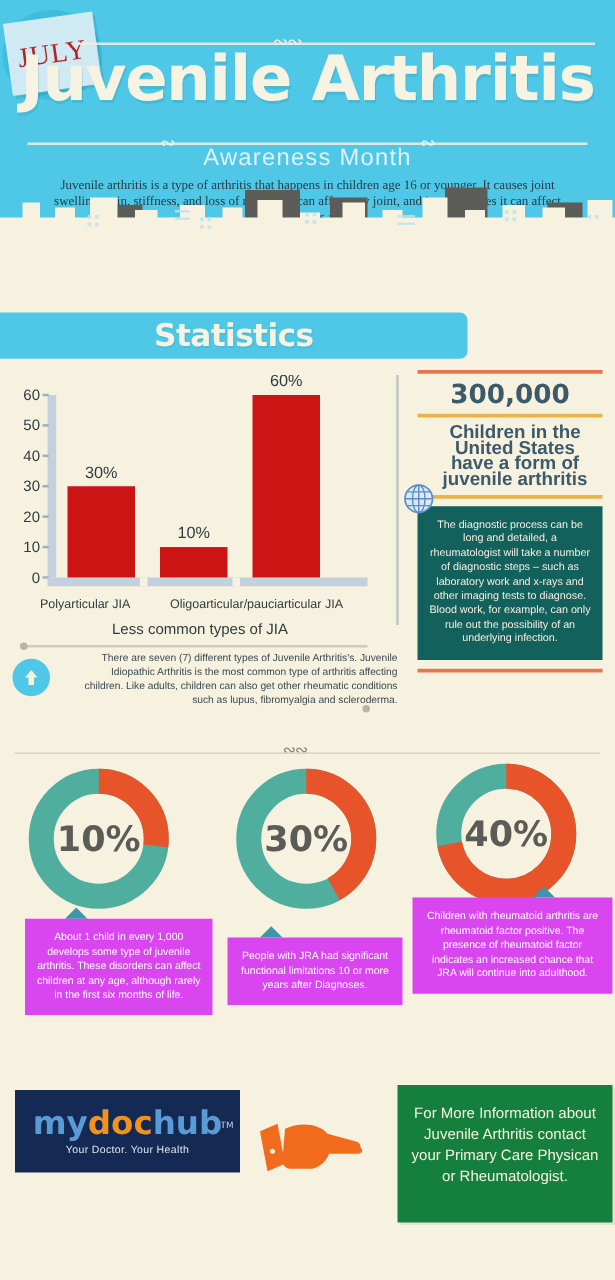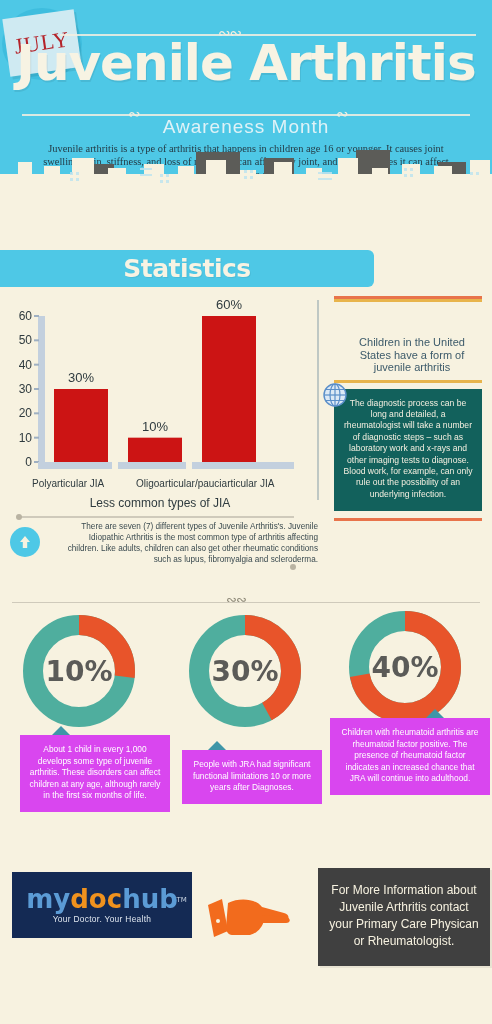--- a/index.html
+++ b/index.html
@@ -89,22 +89,22 @@
 
   
   .panel{position:absolute;left:330px;top:296px;width:156px;}
   .hr-orange{height:3px;background:#e8744b;margin:0 4px;}
   .hr-gold{height:3px;background:#e8b44b;margin:0 4px;}
   .big-num{
     text-align:center;font-family:"DejaVu Sans", sans-serif;font-weight:bold;
     font-size:21px;color:#3c5a6a;padding:4px 0 4px 0;letter-spacing:0;
   }
   .panel-sub{
-    text-align:center;font-size:11px;line-height:12.5px;color:#3c5a6a;
-    font-weight:normal;padding:6px 12px 6px 20px;margin-top:28px;
+    text-align:center;font-size:15px;line-height:12.5px;color:#3c5a6a;
+    font-weight:bold;padding:6px 12px 6px 20px;
   }
   .globe{position:absolute;left:-8px;top:52px;width:26px;height:26px;}
   .teal-box{
     margin:6px 4px 0 4px;background:#12615c;color:#f4efe0;
     padding:9px 9px 11px 9px;text-align:center;
     font-size:8.6px;line-height:11.4px;
   }
   .hr-orange.bottom{margin-top:7px;}
 
   
@@ -151,22 +151,22 @@
   .logo-row .my{color:#5b9bd5;}
   .logo-row .doc{color:#f0921e;}
   .logo-row .hub{color:#5b9bd5;}
   .logo-row .tm{position:absolute;right:-9px;top:1px;font-size:7px;color:#c9d4e2;font-weight:normal;}
   .logo-tag{font-size:8.4px;color:#dfe6ef;margin-top:2px;letter-spacing:.3px;}
 
   .hand{position:absolute;left:206px;top:893px;width:86px;height:56px;}
 
   .redbox{
     position:absolute;left:318px;top:868px;width:152px;
-    background:#404040;color:#f7f2e0;
-    padding:14px 10px 16px 10px;text-align:center;
+    background:#15803d;color:#f7f2e0;
+    padding:14px 10px 28px 10px;text-align:center;
     font-size:12px;line-height:17px;
     box-shadow:2px 2px 0 rgba(0,0,0,.06);
   }
 </style>
 </head>
 <body>
 
 <div class="page">
 
   <div class="header">
@@ -272,20 +272,21 @@
   <div class="note-dot" style="left:290px;top:564px;"></div>
   <div class="arrow-circle">
     <svg width="16" height="16" viewBox="0 0 16 16">
       <path d="M8 2 L13 8 H10.2 V14 H5.8 V8 H3 Z" fill="#f7f2e0"></path>
     </svg>
   </div>
   <div class="note-text">There are seven (7) different types of Juvenile Arthritis's. Juvenile Idiopathic Arthritis is the most common type of arthritis affecting children. Like adults, children can also get other rheumatic conditions such as lupus, fibromyalgia and scleroderma.</div>
 
   <div class="panel">
     <div class="hr-orange"></div>
+    <div class="big-num">300,000</div>
     <div class="hr-gold"></div>
     <div style="position:relative;">
       <svg class="globe" viewBox="0 0 26 26">
         <circle cx="13" cy="13" r="11" fill="#dce9f5" stroke="#5b8fc9" stroke-width="1.4"></circle>
         <ellipse cx="13" cy="13" rx="5" ry="11" fill="none" stroke="#5b8fc9" stroke-width="1.2"></ellipse>
         <line x1="2" y1="13" x2="24" y2="13" stroke="#5b8fc9" stroke-width="1.2"></line>
         <line x1="4" y1="7.5" x2="22" y2="7.5" stroke="#5b8fc9" stroke-width="1"></line>
         <line x1="4" y1="18.5" x2="22" y2="18.5" stroke="#5b8fc9" stroke-width="1"></line>
         <line x1="13" y1="2" x2="13" y2="24" stroke="#5b8fc9" stroke-width="1.2"></line>
       </svg>

